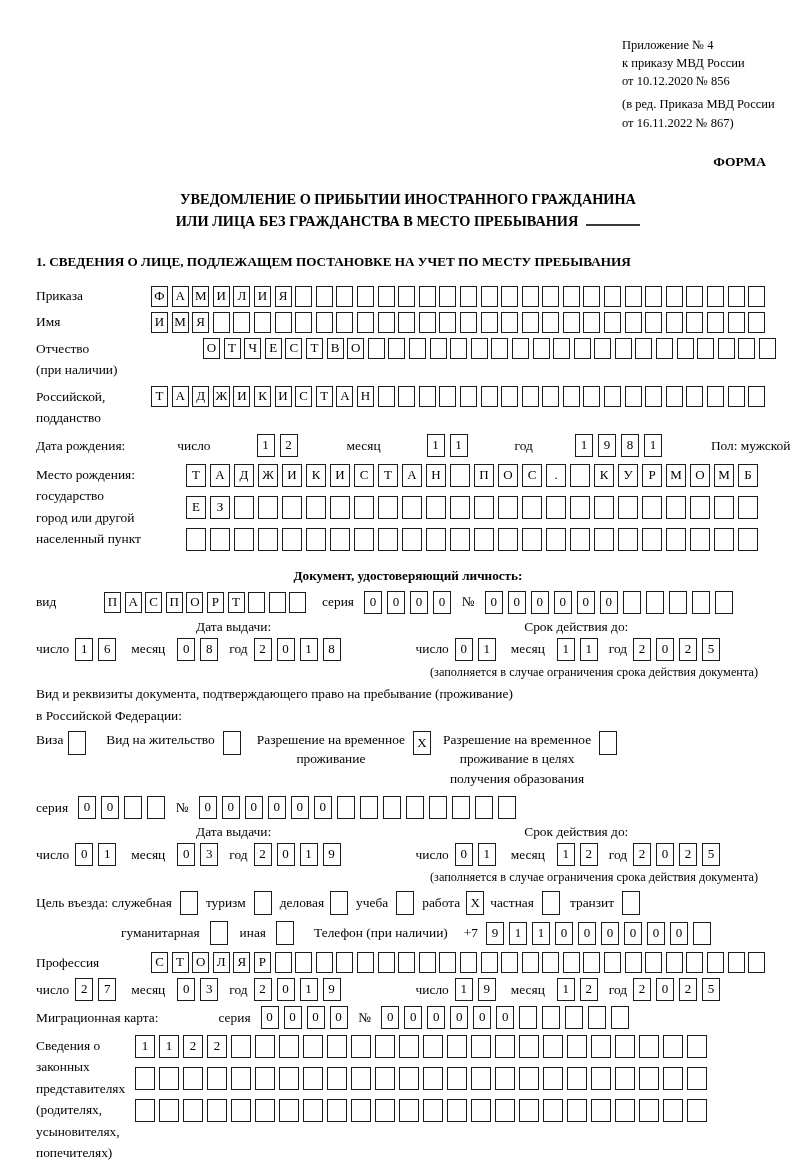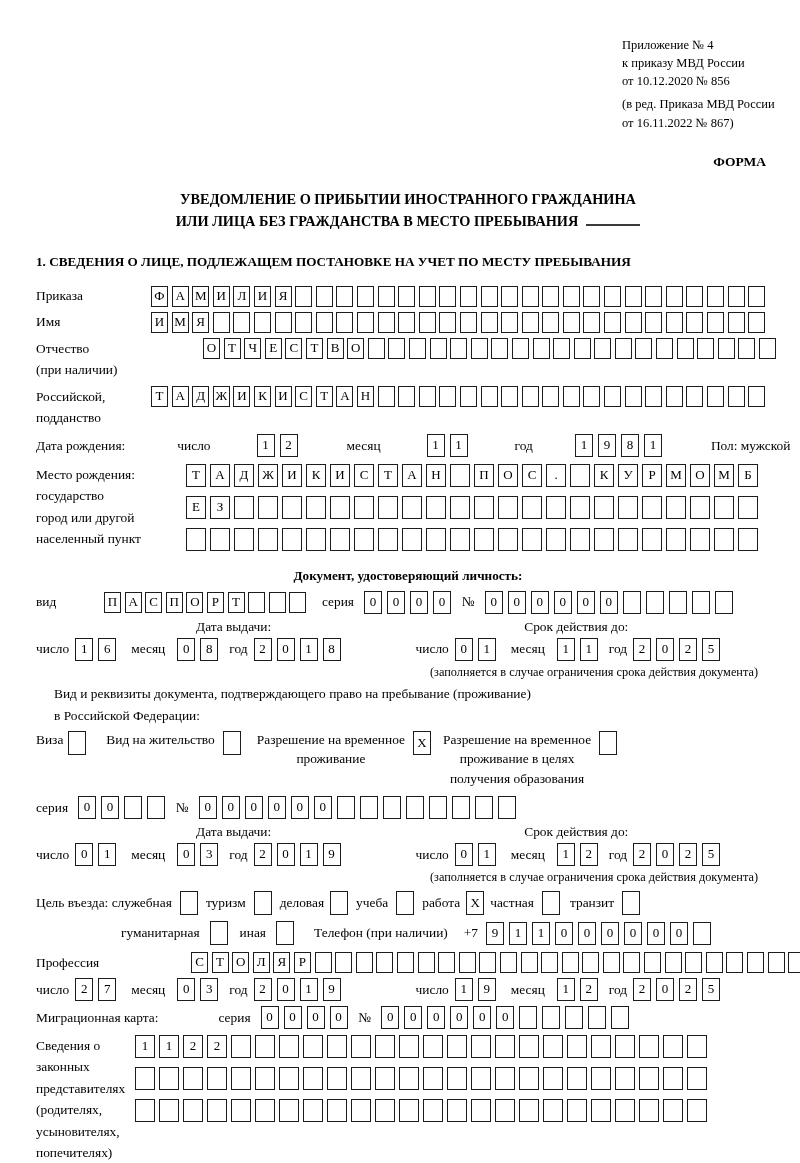--- a/index.html
+++ b/index.html
@@ -36,21 +36,21 @@
 
   .ml6{margin-left:6px;}.ml8{margin-left:8px;}.ml10{margin-left:10px;}
   .ml12{margin-left:12px;}.ml16{margin-left:16px;}.ml20{margin-left:20px;}.ml60{margin-left:60px;}.ml70{margin-left:70px;}.ml85{margin-left:85px;}.mr10{margin-right:10px;}
 
   .doc-head{text-align:center;font-weight:700;font-size:13.2px;margin:8px 0 7px 0;}
   .hdr{font-size:13.4px;margin-bottom:3px;}
   .hdr .h1{margin-left:160px;}
   .hdr .h2{margin-left:253px;}
   .hdr .h2b{margin-left:236px;}
   .note{text-align:right;font-size:12.3px;padding-right:22px;margin:-1px 0 6px 0;}
-  .plain{font-size:13.4px;margin-bottom:6px;margin-left:18px;}
+  .plain{font-size:13.4px;margin-bottom:6px;}
   .cbcol{display:inline-flex;align-items:flex-start;}
   .cbcol .txt{text-align:center;line-height:1.45;}
   .cbcol .cb{margin-left:8px;margin-top:1px;}
 </style>
 </head>
 <body>
 
 <div class="page">
 
   <div class="annex">
@@ -573,21 +573,21 @@
         <span class="bx">0</span>
         <span class="bx">0</span>
         <span class="bx">0</span>
         <span class="bx">0</span>
         <span class="bx">0</span>
         <span class="bx">0</span>
         <span class="bx"></span>
       </span>
   </div>
 
-  <div class="row" style="margin-top:7px;gap:40px;">
+  <div class="row" style="margin-top:7px;">
     <span class="lab lw115">Профессия</span>
     <span class="boxes">
         <span class="bx">С</span>
         <span class="bx">Т</span>
         <span class="bx">О</span>
         <span class="bx">Л</span>
         <span class="bx">Я</span>
         <span class="bx">Р</span>
         <span class="bx"></span>
         <span class="bx"></span>

